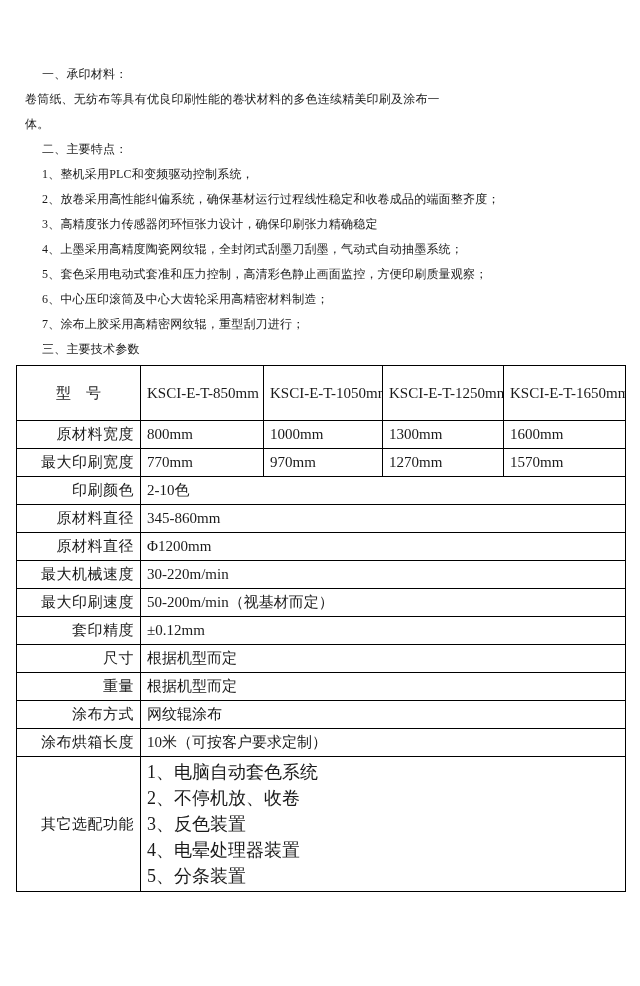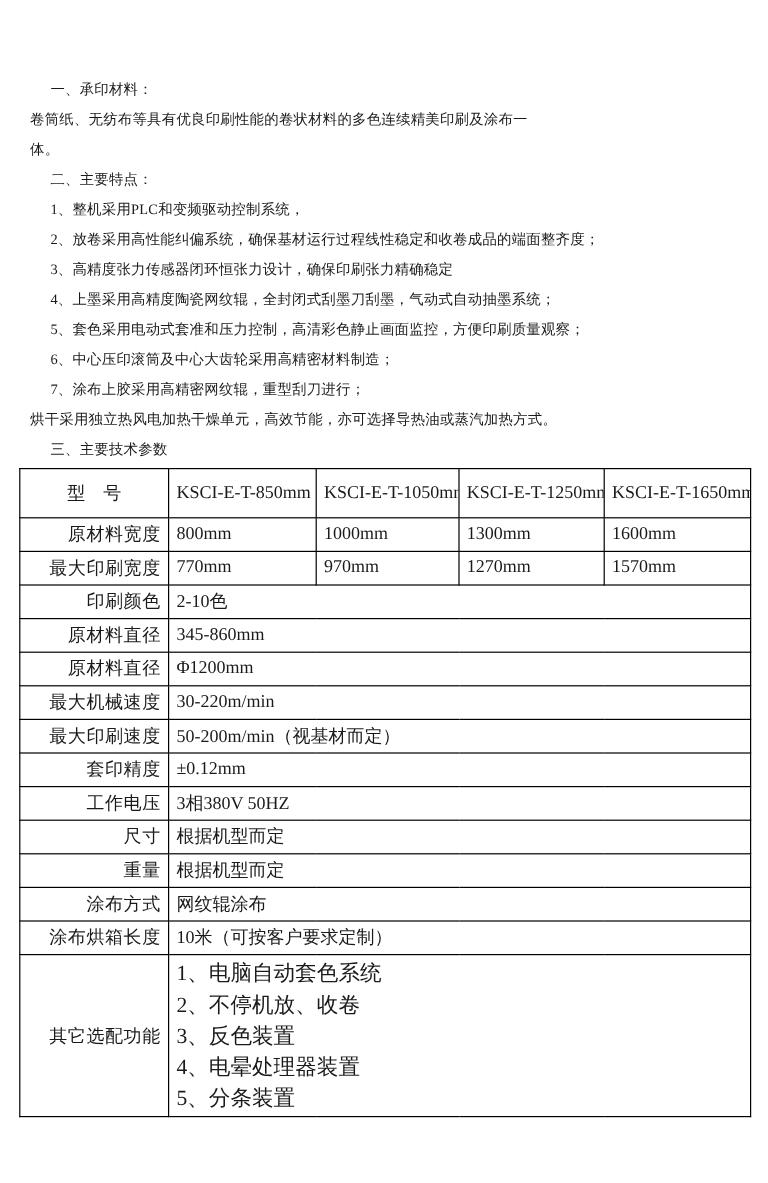--- a/index.html
+++ b/index.html
@@ -35,21 +35,21 @@
     margin-top: 3px;
   }
   table.spec td {
     border: 1px solid #000000;
     box-sizing: border-box;
     padding: 2px 6px;
     vertical-align: middle;
     font-size: 15px;
     overflow: hidden;
   }
-  tr.h-header { height: 41px; }
+  tr.h-header { height: 55px; }
   tr.h-std    { height: 28px; }
   td.rowlabel {
     font-size: 16px;
     padding-left: 8px;
     letter-spacing: 0.5px;
     text-align: right;
   }
   td.typelabel {
     font-size: 16px;
     text-align: center;
@@ -84,21 +84,20 @@
     <div class="line">卷筒纸、无纺布等具有优良印刷性能的卷状材料的多色连续精美印刷及涂布一</div>
     <div class="line">体。</div>
     <div class="line indent">二、主要特点：</div>
     <div class="line indent">1、整机采用PLC和变频驱动控制系统，</div>
     <div class="line indent">2、放卷采用高性能纠偏系统，确保基材运行过程线性稳定和收卷成品的端面整齐度；</div>
     <div class="line indent">3、高精度张力传感器闭环恒张力设计，确保印刷张力精确稳定</div>
     <div class="line indent">4、上墨采用高精度陶瓷网纹辊，全封闭式刮墨刀刮墨，气动式自动抽墨系统；</div>
     <div class="line indent">5、套色采用电动式套准和压力控制，高清彩色静止画面监控，方便印刷质量观察；</div>
     <div class="line indent">6、中心压印滚筒及中心大齿轮采用高精密材料制造；</div>
     <div class="line indent">7、涂布上胶采用高精密网纹辊，重型刮刀进行；</div>
-    <div class="line">烘干采用独立热风电加热干燥单元，高效节能，亦可选择导热油或蒸汽加热方式。</div>
     <div class="line indent">三、主要技术参数</div>
   </div>
 
   <table class="spec">
     <colgroup>
       <col style="width:124px">
         <col style="width:123px">
         <col style="width:119px">
         <col style="width:121px">
         <col style="width:122px">
@@ -143,24 +142,20 @@
       </tr>
       <tr class="h-std">
         <td class="rowlabel">最大印刷速度</td>
         <td class="val" colspan="4">50-200m/min（视基材而定）</td>
       </tr>
       <tr class="h-std">
         <td class="rowlabel">套印精度</td>
         <td class="val" colspan="4">±0.12mm</td>
       </tr>
       <tr class="h-std">
-        <td class="rowlabel">工作电压</td>
-        <td class="val" colspan="4">3相380V 50HZ</td>
-      </tr>
-      <tr class="h-std">
         <td class="rowlabel">尺寸</td>
         <td class="val" colspan="4">根据机型而定</td>
       </tr>
       <tr class="h-std">
         <td class="rowlabel">重量</td>
         <td class="val" colspan="4">根据机型而定</td>
       </tr>
       <tr class="h-std">
         <td class="rowlabel">涂布方式</td>
         <td class="val" colspan="4">网纹辊涂布</td>

